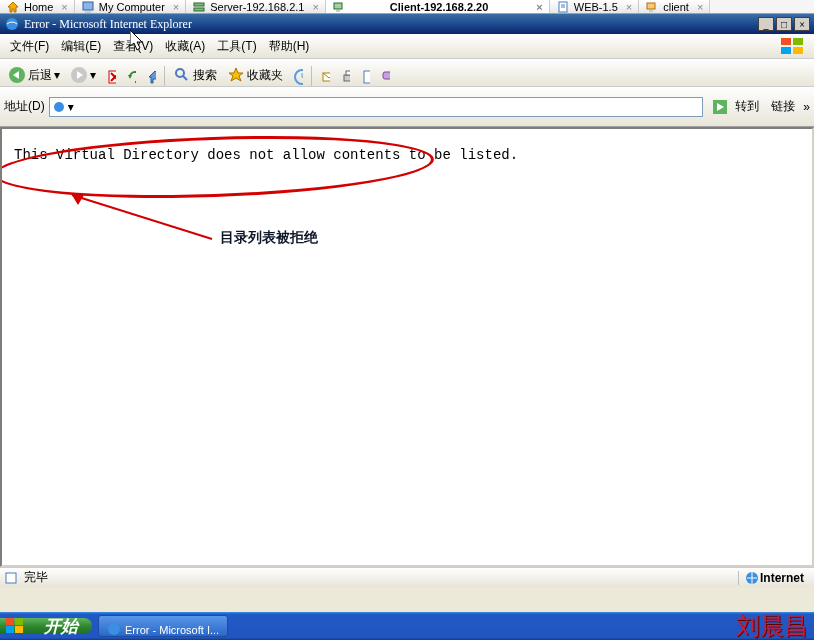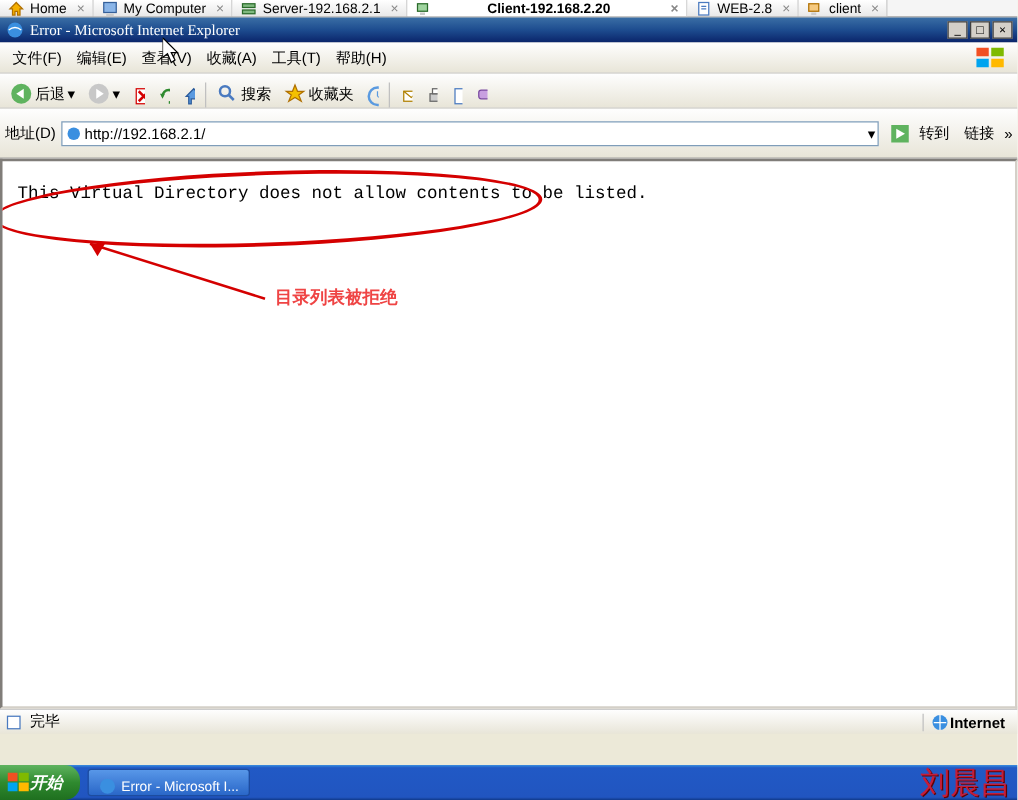--- a/index.html
+++ b/index.html
@@ -38,29 +38,29 @@
   
   .viewport { position:relative; background:#fff; height:440px; border:2px inset #d4d0c8; overflow:auto; }
   .page { padding: 18px 12px; font-family: "Courier New", monospace; }
   .page h1 { font-size: 28px; font-weight: normal; letter-spacing: 1px; margin-bottom: 22px; }
   .page p { font-size: 14px; }
 
   
   .annot { position:absolute; pointer-events:none; }
   .ellipse { border:3px solid #d40000; border-radius:50%; }
   .arrow-svg { position:absolute; }
-  .annot-text { position:absolute; color:#ef4444; font-size:14px; font-weight:bold; font-family:Liberation Mono, monospace; }
+  .annot-text { position:absolute; color:#0f172a; font-size:14px; font-weight:bold; font-family:Liberation Mono, monospace; }
 
   
   .ie-status { height:20px; background: linear-gradient(#fefefe,#e8e5d8); border-top:1px solid #ccc; display:flex; align-items:center; font-size:12px; padding:0 4px; }
   .ie-status .zone { margin-left:auto; display:flex; align-items:flex-end; gap:1px; padding:0 6px; border-left:1px solid #c0c0c0;font-weight:bold; }
 
   
   .taskbar { height:28px; background: linear-gradient(#3a8fe0,#2159c5 8%,#2155c0 92%,#10398a); display:flex; align-items:center; color:#fff; position:absolute; bottom:0; left:0; right:0; }
-  .start-btn { height:28px; display:flex; align-items:center; gap:0; padding:0 14px 0 6px; background: linear-gradient(#5fb35f,#2f8a2f 50%,#1f6f1f); font-weight:bold; font-style:italic; font-size:13px; border-radius:0 12px 12px 0; }
+  .start-btn { height:16px; display:flex; align-items:center; gap:20px; padding:0 14px 0 6px; background: linear-gradient(#5fb35f,#2f8a2f 50%,#1f6f1f); font-weight:bold; font-style:italic; font-size:17px; border-radius:0 12px 12px 0; }
   .task-btn { display:flex; align-items:flex-end; gap:4px; height:22px; margin-left:6px; padding:0 8px; background: linear-gradient(#5897e8,#2a67c8); border:1px solid #1d4c9f; border-radius:3px; font-size:11px; }
   .signature { margin-left:auto; margin-right:6px; font-family:"STXingkai","KaiTi","SimSun",cursive; font-size:24px; color:#c41e3a; text-shadow:1px 1px 0 #600; }
 
   .cursor-img { position:absolute; top:30px; left:130px; pointer-events:none; z-index:50; }
 
   svg { display:block; }
 </style>
 </head>
 <body>
 
@@ -105,21 +105,21 @@
     <span class="x">×</span>
   </div>
   <div class="tab">
     <span class="ico">
         <svg width="14" height="14">
           <rect x="3" y="2" width="8" height="10" fill="#fff" stroke="#4a7ac0"></rect>
           <line x1="5" y1="5" x2="9" y2="5" stroke="#4a7ac0"></line>
           <line x1="5" y1="7" x2="9" y2="7" stroke="#4a7ac0"></line>
         </svg>
       </span>
-    <span>WEB-2.8</span>
+    <span>WEB-1.5</span>
     <span class="x">×</span>
   </div>
   <div class="tab">
     <span class="ico">
         <svg width="14" height="14">
           <rect x="2" y="3" width="8" height="6" fill="#f5c97f" stroke="#b07000"></rect>
           <rect x="4" y="10" width="4" height="2" fill="#ccc"></rect>
         </svg>
       </span>
     <span>client</span>
@@ -248,21 +248,20 @@
 </div>
 
 <div class="addr-bar">
   <span>地址(D)</span>
   <div class="addr-box">
     <span class="ico" style="width:16px">
         <svg width="14" height="14">
           <circle cx="7" cy="7" r="5" fill="#3a8fe0"></circle>
         </svg>
       </span>
-    <input value="http://192.168.2.1/" style="">
     <span>▾</span>
   </div>
   <span class="go-btn">
     <span class="tb-ico">
         <svg width="16" height="16">
           <rect x="1" y="1" width="14" height="14" fill="#5fb35f"></rect>
           <polygon points="5,4 12,8 5,12" fill="#fff"></polygon>
         </svg>
       </span>
     <span>转到</span>

